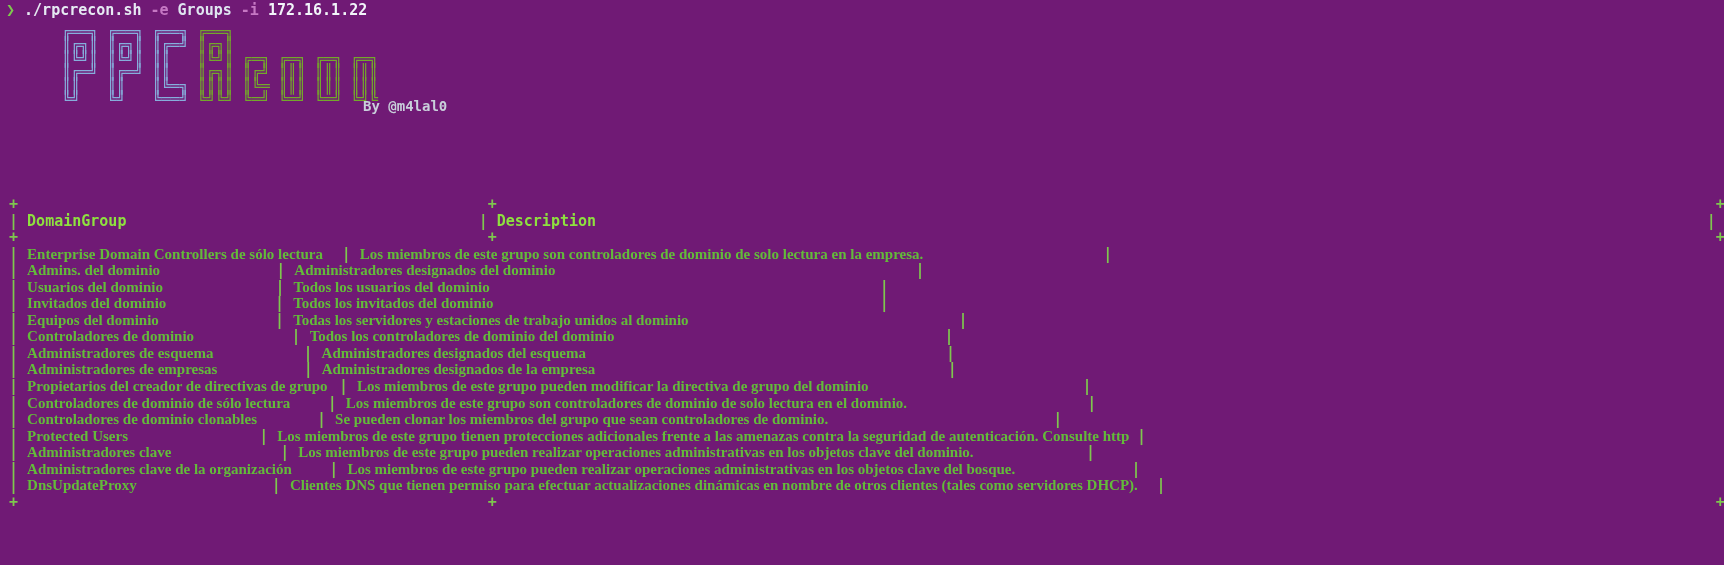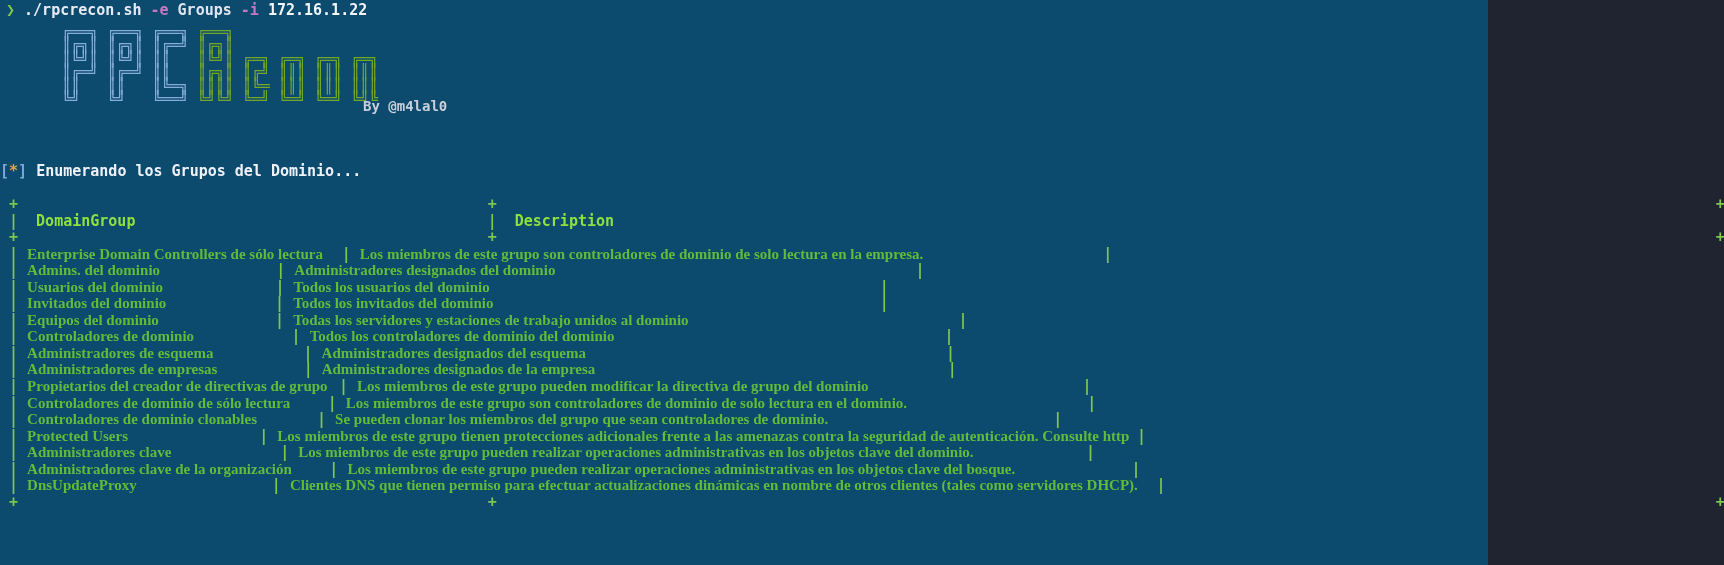--- a/index.html
+++ b/index.html
@@ -8,23 +8,23 @@
     background: #1f2430;
   }
   body {
     width: 1724px;
     height: 565px;
     overflow: hidden;
     font-family: "DejaVu Sans Mono", monospace;
   }
   .terminal {
     position: relative;
-    width: 1488px;
+    width: 1724px;
     height: 565px;
-    background: #0c4a6e;
+    background: #701a75;
     font-family: "DejaVu Sans Mono", monospace;
     font-size: 15px;
     line-height: 16.6px;
     color: #cfd4e0;
     padding: 0;
     box-sizing: border-box;
   }
 
   
   .promptline {
@@ -84,36 +84,35 @@
     position: absolute;
     left: 0px;
     top: 196px;
     white-space: pre;
     font-size: 15px;
     line-height: 16.55px;
     font-weight: bold;
   }
   .trow { white-space: pre; height: 16.55px; }
   .sep  { color: #7ec74e; }
-  .hdr  { color: #8ee03f; margin-left: 9px; }
+  .hdr  { color: #8ee03f; }
   .cell { color: #63bb3a; font-family: Liberation Serif, serif; }
 </style>
 </head>
 <body>
 
 <div class="terminal">
 
   <div class="promptline"><span class="p-caret">❯</span> <span class="p-cmd">./rpcrecon.sh</span> <span class="p-flag">-e</span> <span class="p-arg">Groups</span> <span class="p-flag">-i</span> <span class="p-ip">172.16.1.22</span></div>
 
   <div class="banner"><span class="rpc">╔══╗ ╔══╗ ╔══╗ </span><span class="rcn">╔══╗</span>
 <span class="rpc">║╔╗║ ║╔╗║ ║╔═╝ </span><span class="rcn">║╔╗║</span>
 <span class="rpc">║╚╝║ ║╚╝║ ║║   </span><span class="rcn">║╚╝║ ╔═╗ ╔═╗ ╔═╗ ╔═╗</span>
 <span class="rpc">║╔═╝ ║╔═╝ ║║   </span><span class="rcn">║╔╗║ ║╔╝ ║║║ ║║║ ║║║</span>
 <span class="rpc">║║   ║║   ║╚═╗ </span><span class="rcn">║║║║ ║╚═ ║║║ ║║║ ║║║</span>
 <span class="rpc">╚╝   ╚╝   ╚══╝ </span><span class="rcn">╚╝╚╝ ╚═╝ ╚═╝ ╚═╝ ╚╝╚</span></div>
 
   <div class="byline">By @m4lal0</div>
 
-  <div class="status"><span class="br">[</span><span class="st">*</span><span class="br">]</span> <span class="txt">Enumerando los Grupos del Dominio...</span></div>
 
   <div class="table" id="ascii-table"><div class="trow"><span class="sep"> +                                                    +                                                                                                                                       +</span></div><div class="trow"><span class="sep"> | </span><span class="hdr">DomainGroup                                       </span><span class="sep">| </span><span class="hdr">Description                                                                                                                           </span><span class="sep">|</span></div><div class="trow"><span class="sep"> +                                                    +                                                                                                                                       +</span></div><div class="trow"><span class="sep"> | </span><span class="cell">Enterprise Domain Controllers de sólo lectura     </span><span class="sep">| </span><span class="cell">Los miembros de este grupo son controladores de dominio de solo lectura en la empresa.                                                </span><span class="sep">|</span></div><div class="trow"><span class="sep"> | </span><span class="cell">Admins. del dominio                               </span><span class="sep">| </span><span class="cell">Administradores designados del dominio                                                                                                </span><span class="sep">|</span></div><div class="trow"><span class="sep"> | </span><span class="cell">Usuarios del dominio                              </span><span class="sep">| </span><span class="cell">Todos los usuarios del dominio                                                                                                        </span><span class="sep">|</span></div><div class="trow"><span class="sep"> | </span><span class="cell">Invitados del dominio                             </span><span class="sep">| </span><span class="cell">Todos los invitados del dominio                                                                                                       </span><span class="sep">|</span></div><div class="trow"><span class="sep"> | </span><span class="cell">Equipos del dominio                               </span><span class="sep">| </span><span class="cell">Todas los servidores y estaciones de trabajo unidos al dominio                                                                        </span><span class="sep">|</span></div><div class="trow"><span class="sep"> | </span><span class="cell">Controladores de dominio                          </span><span class="sep">| </span><span class="cell">Todos los controladores de dominio del dominio                                                                                        </span><span class="sep">|</span></div><div class="trow"><span class="sep"> | </span><span class="cell">Administradores de esquema                        </span><span class="sep">| </span><span class="cell">Administradores designados del esquema                                                                                                </span><span class="sep">|</span></div><div class="trow"><span class="sep"> | </span><span class="cell">Administradores de empresas                       </span><span class="sep">| </span><span class="cell">Administradores designados de la empresa                                                                                              </span><span class="sep">|</span></div><div class="trow"><span class="sep"> | </span><span class="cell">Propietarios del creador de directivas de grupo   </span><span class="sep">| </span><span class="cell">Los miembros de este grupo pueden modificar la directiva de grupo del dominio                                                         </span><span class="sep">|</span></div><div class="trow"><span class="sep"> | </span><span class="cell">Controladores de dominio de sólo lectura          </span><span class="sep">| </span><span class="cell">Los miembros de este grupo son controladores de dominio de solo lectura en el dominio.                                                </span><span class="sep">|</span></div><div class="trow"><span class="sep"> | </span><span class="cell">Controladores de dominio clonables                </span><span class="sep">| </span><span class="cell">Se pueden clonar los miembros del grupo que sean controladores de dominio.                                                            </span><span class="sep">|</span></div><div class="trow"><span class="sep"> | </span><span class="cell">Protected Users                                   </span><span class="sep">| </span><span class="cell">Los miembros de este grupo tienen protecciones adicionales frente a las amenazas contra la seguridad de autenticación. Consulte http  </span><span class="sep">|</span></div><div class="trow"><span class="sep"> | </span><span class="cell">Administradores clave                             </span><span class="sep">| </span><span class="cell">Los miembros de este grupo pueden realizar operaciones administrativas en los objetos clave del dominio.                              </span><span class="sep">|</span></div><div class="trow"><span class="sep"> | </span><span class="cell">Administradores clave de la organización          </span><span class="sep">| </span><span class="cell">Los miembros de este grupo pueden realizar operaciones administrativas en los objetos clave del bosque.                               </span><span class="sep">|</span></div><div class="trow"><span class="sep"> | </span><span class="cell">DnsUpdateProxy                                    </span><span class="sep">| </span><span class="cell">Clientes DNS que tienen permiso para efectuar actualizaciones dinámicas en nombre de otros clientes (tales como servidores DHCP).     </span><span class="sep">|</span></div><div class="trow"><span class="sep"> +                                                    +                                                                                                                                       +</span></div></div>
 
 </div>
 
 </body></html>

